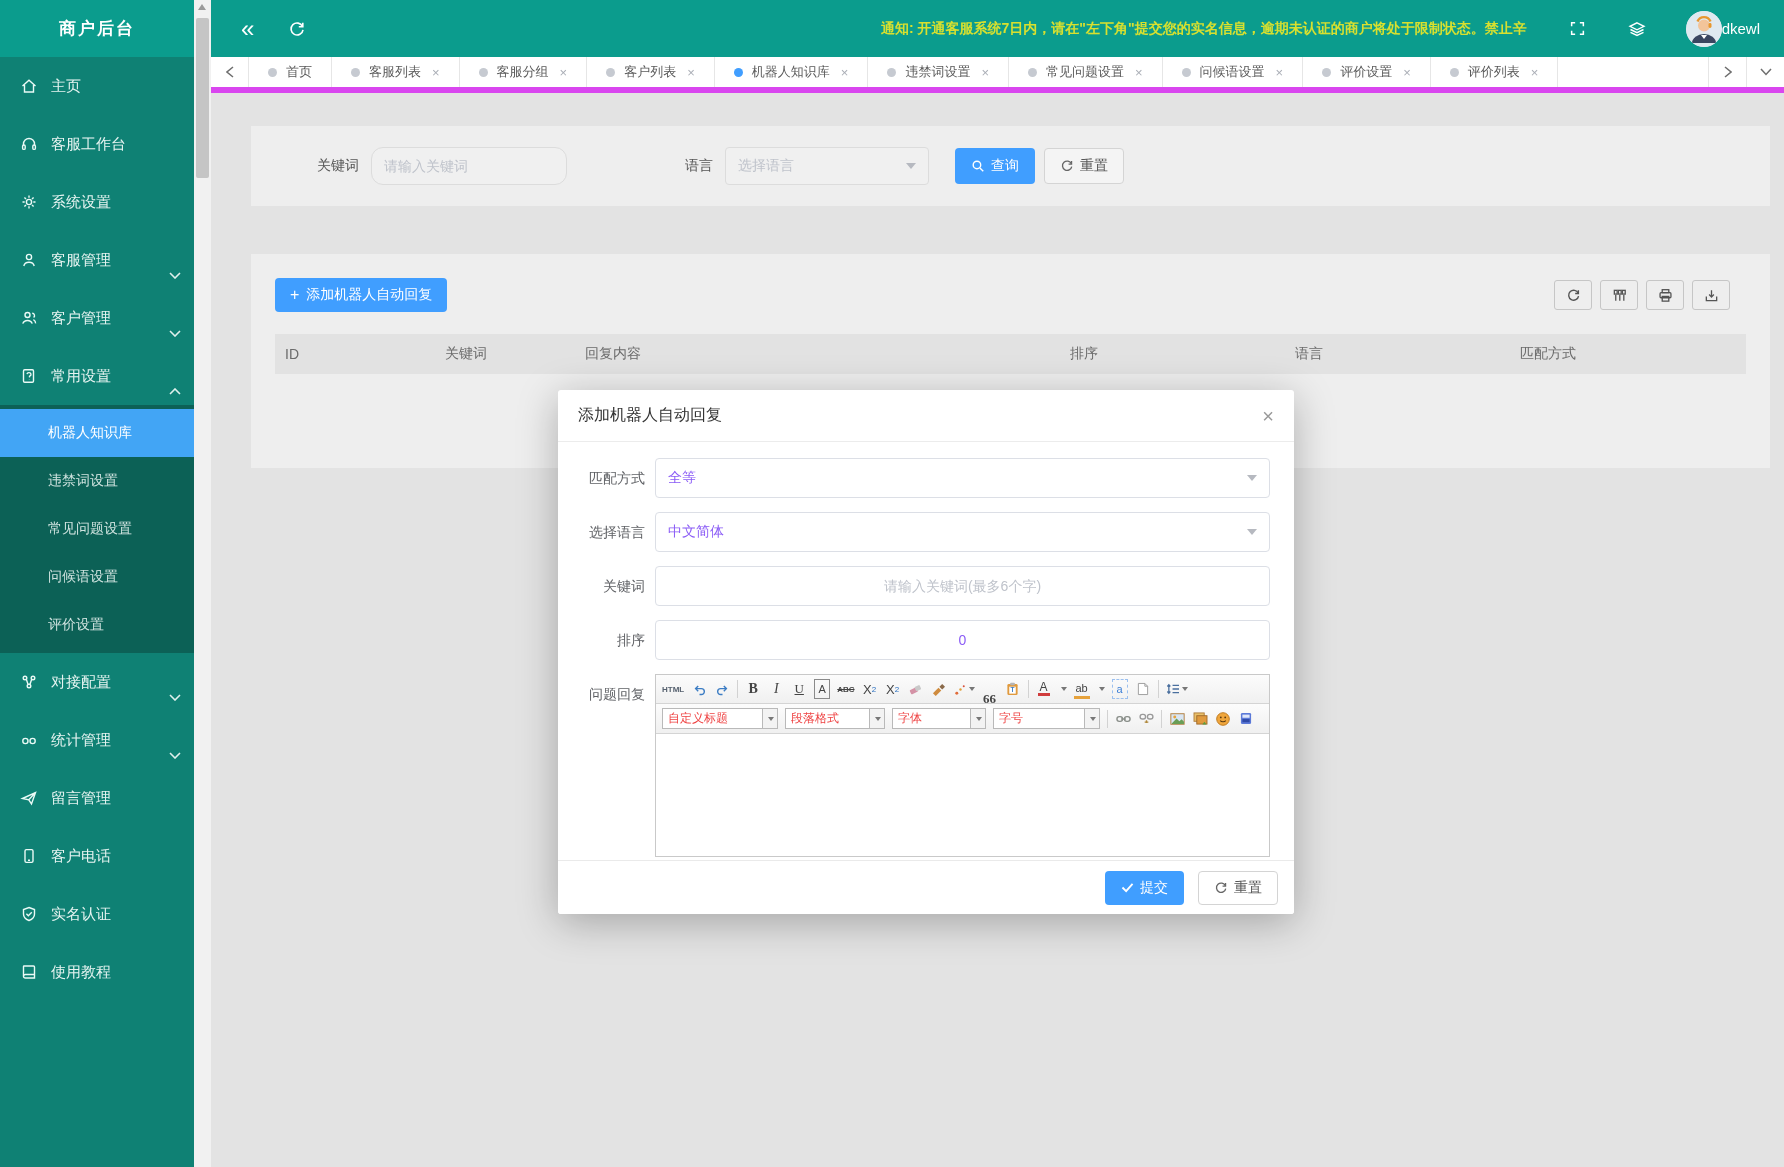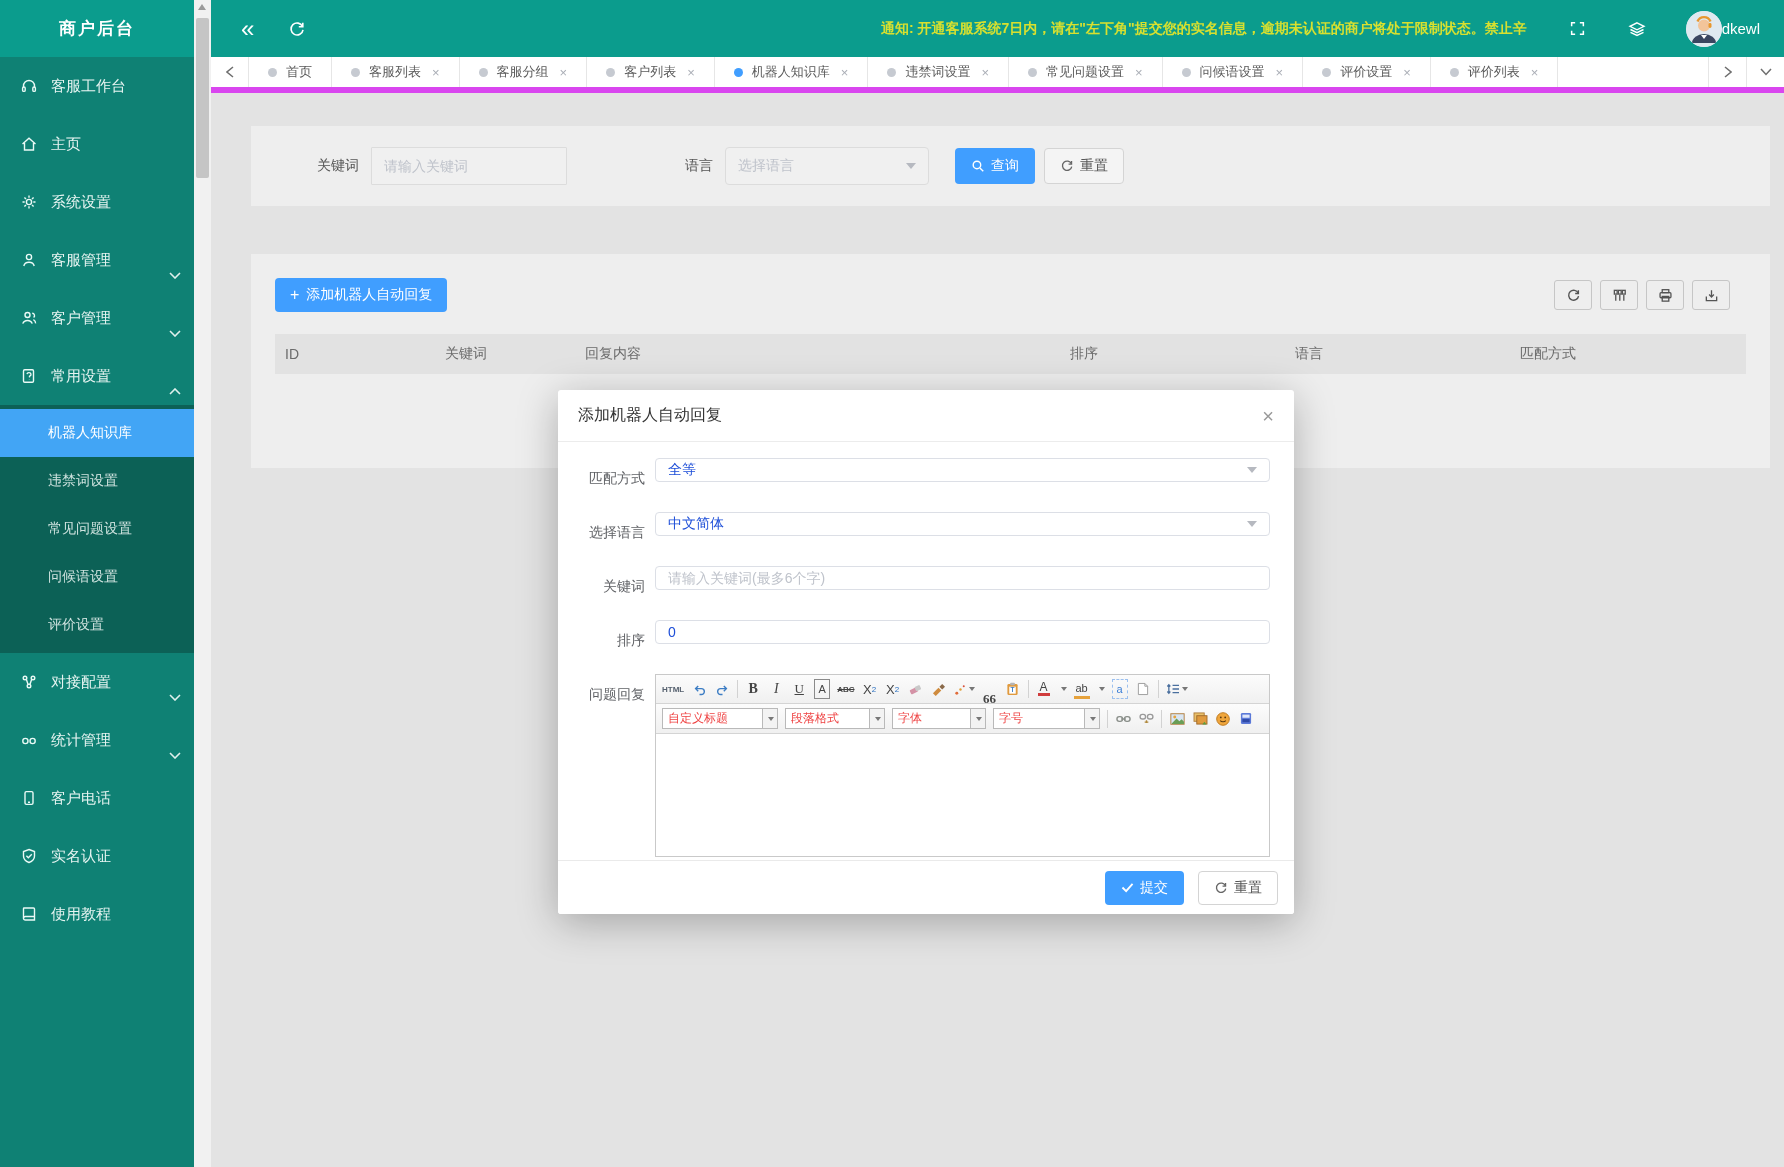--- a/index.html
+++ b/index.html
@@ -48,21 +48,21 @@
   .dot { width:9px; height:9px; border-radius:50%; background:#c6cad1; }
   .tab.active .dot { background:#409eff; }
   .tab .x { color:#a9adb5; font-size:13px; margin-left:2px; }
   .tabspace { flex:1; }
 
   
   .page { position:absolute; top:94px; left:0; right:0; bottom:0; background:#e3e3e3; }
   .panel { margin:0 14px 0 40px; background:#eeeeee; }
   .filter-panel { margin-top:32px; height:80px; display:flex; align-items:center; padding-left:66px; }
   .f-label { font-size:14px; color:#555; }
-  .f-input { width:196px; height:38px; border:1px solid #dcdcdc; background:#f0f0f0; border-radius:1px;
+  .f-input { width:196px; height:38px; border:1px solid #dcdcdc; background:#f0f0f0; border-radius:12px;
     margin-left:12px; padding:0 12px; font-size:14px; color:#666; }
   .f-input::placeholder,.m-input::placeholder { color:#bfc3cb; }
   .f-select { width:204px; height:38px; border:1px solid #dcdcdc; background:#f0f0f0; border-radius:4px;
     margin-left:12px; display:flex; align-items:center; justify-content:space-between; padding:0 12px;
     font-size:14px; color:#bfc3cb; cursor:pointer; }
   .caret { width:0; height:0; border-left:5px solid transparent; border-right:5px solid transparent;
     border-top:6px solid #b6b9c0; }
   .btn { height:36px; border-radius:4px; display:inline-flex; align-items:center; gap:6px;
     font-size:14px; padding:0 15px; cursor:pointer; border:1px solid transparent; }
   .btn-primary { background:#409eff; color:#fff; }
@@ -83,22 +83,22 @@
   
   .modal { position:absolute; left:558px; top:390px; width:736px; height:524px; background:#fff;
     border-radius:3px; box-shadow:0 8px 40px rgba(0,0,0,.28); z-index:9; }
   .m-head { height:52px; display:flex; align-items:center; justify-content:space-between;
     padding:0 20px; border-bottom:1px solid #ececec; font-size:16px; color:#333; }
   .m-close { color:#999; font-size:20px; cursor:pointer; line-height:1; }
   .m-body { padding-top:16px; }
   .m-row { display:flex; align-items:flex-start; margin-bottom:14px; }
   .m-label { width:87px; text-align:right; font-size:14px; color:#606266; line-height:40px; flex:0 0 87px; }
   .m-ctrl { margin-left:10px; width:615px; }
-  .m-select,.m-input { width:100%; height:24px; border:1px solid #dcdfe6; border-radius:4px;
-    font-size:14px; color:#1d4ed8; padding:0 12px; background:#fff; }
+  .m-select,.m-input { width:100%; height:40px; border:1px solid #dcdfe6; border-radius:4px;
+    font-size:14px; color:#8b5cf6; padding:0 12px; background:#fff;text-align:center; }
   .m-select { display:flex; align-items:center; justify-content:space-between; cursor:pointer; }
   .m-footer { position:absolute; bottom:0; left:0; right:0; height:54px; background:#fff;
     border-top:1px solid #eaeaea; display:flex; align-items:center; justify-content:flex-end;
     gap:14px; padding-right:16px; border-radius:0 0 3px 3px; }
 
   
   .editor { border:1px solid #c9c9c9; width:615px; }
   .ed-bar { background:linear-gradient(#fcfcfc,#f0f0f0); border-bottom:1px solid #d4d4d4;
     display:flex; align-items:center; padding:0 6px; }
   .ed-bar.r1 { height:29px; gap:7px; }
@@ -131,35 +131,35 @@
 </style>
 </head>
 <body>
 
 <div class="sidebar">
   <div class="logo">商户后台</div>
 
   <div class="side-item">
     <span class="ic">
       <svg viewBox="0 0 18 18" width="18" height="18" stroke="currentColor" stroke-width="1.4" fill="none">
+          <path d="M2.5 9 L9 3.2 L15.5 9 M4.5 8 V15 H13.5 V8"></path>
+        </svg>
+      </span>
+    <span>主页</span>
+  </div>
+
+  <div class="side-item">
+    <span class="ic">
+      <svg viewBox="0 0 18 18" width="18" height="18" stroke="currentColor" stroke-width="1.4" fill="none">
           <path d="M3.5 10.5 V9 a5.5 5.5 0 0 1 11 0 v1.5"></path>
           <rect x="2.6" y="10" width="2.6" height="4.4" rx="1.2"></rect>
           <rect x="12.8" y="10" width="2.6" height="4.4" rx="1.2"></rect>
         </svg>
       </span>
     <span>客服工作台</span>
-  </div>
-
-  <div class="side-item">
-    <span class="ic">
-      <svg viewBox="0 0 18 18" width="18" height="18" stroke="currentColor" stroke-width="1.4" fill="none">
-          <path d="M2.5 9 L9 3.2 L15.5 9 M4.5 8 V15 H13.5 V8"></path>
-        </svg>
-      </span>
-    <span>主页</span>
   </div>
 
   <div class="side-item">
     <span class="ic">
       <svg viewBox="0 0 18 18" width="18" height="18" stroke="currentColor" stroke-width="1.4" fill="none">
           <circle cx="9" cy="9" r="2.6"></circle>
           <path d="M9 2.5v2.2M9 13.3v2.2M2.5 9h2.2M13.3 9h2.2M4.4 4.4l1.6 1.6M12 12l1.6 1.6M13.6 4.4L12 6M6 12l-1.6 1.6"></path>
         </svg>
       </span>
     <span>系统设置</span>
@@ -254,20 +254,28 @@
         </svg>
       </span>
     <span>统计管理</span>
     <span class="arr">
       <svg viewBox="0 0 12 7" width="12" height="7" stroke="currentColor" stroke-width="1.6" fill="none">
           <polyline points="1,1 6,6 11,1"></polyline>
         </svg>
       </span>
   </div>
 
+  <div class="side-item">
+    <span class="ic">
+      <svg viewBox="0 0 18 18" width="18" height="18" stroke="currentColor" stroke-width="1.4" fill="none">
+          <path d="M2.5 9.5 L15.5 3.5 L11.5 15 L8.8 10.8 Z M8.8 10.8 L15.5 3.5"></path>
+        </svg>
+      </span>
+    <span>留言管理</span>
+  </div>
 
   <div class="side-item">
     <span class="ic">
       <svg viewBox="0 0 18 18" width="18" height="18" stroke="currentColor" stroke-width="1.4" fill="none">
           <rect x="5" y="2.6" width="8" height="12.8" rx="1.4"></rect>
           <path d="M8 13.2 h2"></path>
         </svg>
       </span>
     <span>客户电话</span>
   </div>

